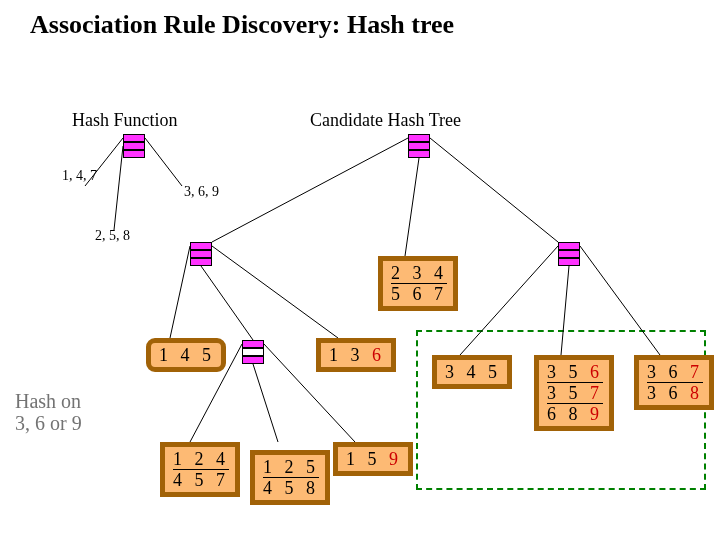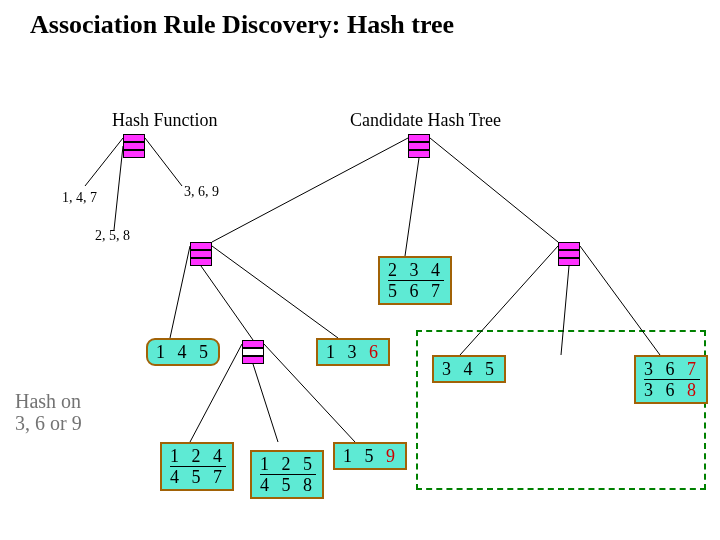--- a/index.html
+++ b/index.html
@@ -15,21 +15,20 @@
     top: 10px; left: 0; right: 0;
     font-weight: bold;
     font-size: 26px;
     text-align: left;
     padding-left: 30px;
   }
   .label {
     position: absolute;
     font-size: 18px;
     white-space: nowrap;
-    margin-left: 40px;
   }
   .small {
     position: absolute;
     font-size: 14px;
     white-space: nowrap;
   }
   .hashlbl {
     position: absolute;
     font-size: 20px;
     color: #737373;
@@ -42,22 +41,22 @@
   .slot {
     width: 22px; height: 8px;
     border: 1px solid #000;
     box-sizing: border-box;
     background: #ff33ff;
   }
   .slot.empty { background: #fff; }
   
   .leaf {
     position: absolute;
-    border: 2px solid #a16207;
-    background: #5eead4;
+    border: 5px solid #a16207;
+    background: #fdba74;
     font-size: 18px;
     letter-spacing: 4px;
     padding: 2px 6px 2px 8px;
     white-space: nowrap;
   }
   .leaf .row { line-height: 20px; height: 20px; }
   .leaf .row + .row { border-top: 1px solid #000; }
   .red { color: #c00; }
   
   .dashed {
@@ -77,21 +76,21 @@
   <div class="node" style="left:123px; top:134px;">
     <div class="slot"></div>
       <div class="slot"></div>
       <div class="slot"></div>
   </div>
   <svg width="720" height="540" style="position:absolute; left:0; top:0; pointer-events:none;">
     <line x1="123" y1="138" x2="85" y2="186" stroke="#000"></line>
     <line x1="123" y1="146" x2="114" y2="230" stroke="#000"></line>
     <line x1="145" y1="138" x2="182" y2="186" stroke="#000"></line>
   </svg>
-  <div class="small" style="left:62px; top:190px;">1, 4, 7</div>
+  <div class="small" style="left:62px; top:168px;">1, 4, 7</div>
   <div class="small" style="left:184px; top:184px;">3, 6, 9</div>
   <div class="small" style="left:95px; top:228px;">2, 5, 8</div>
 
   <div class="label" style="left:310px; top:110px; font-weight:normal;">Candidate Hash Tree</div>
 
   <div class="hashlbl" style="left:15px; top:390px;">Hash on</div>
   <div class="hashlbl" style="left:15px; top:412px;">3, 6 or 9</div>
 
   <div class="dashed" style="left:416px; top:330px; width:290px; height:160px;"></div>
 
@@ -147,20 +146,25 @@
   </div>
 
   <div class="leaf" style="left:316px; top:338px;">
     <div class="row"><span>1 3</span> <span class="red">6</span></div>
   </div>
 
   <div class="leaf" style="left:432px; top:355px;">
     <div class="row">3 4 5</div>
   </div>
 
+  <div class="leaf" style="left:534px; top:355px;">
+    <div class="row"><span>3 5</span> <span class="red">6</span></div>
+    <div class="row"><span>3 5</span> <span class="red">7</span></div>
+    <div class="row"><span>6 8</span> <span class="red">9</span></div>
+  </div>
 
   <div class="leaf" style="left:634px; top:355px;">
     <div class="row"><span>3 6</span> <span class="red">7</span></div>
     <div class="row"><span>3 6</span> <span class="red">8</span></div>
   </div>
 
   <div class="leaf" style="left:160px; top:442px;">
     <div class="row">1 2 4</div>
     <div class="row">4 5 7</div>
   </div>

